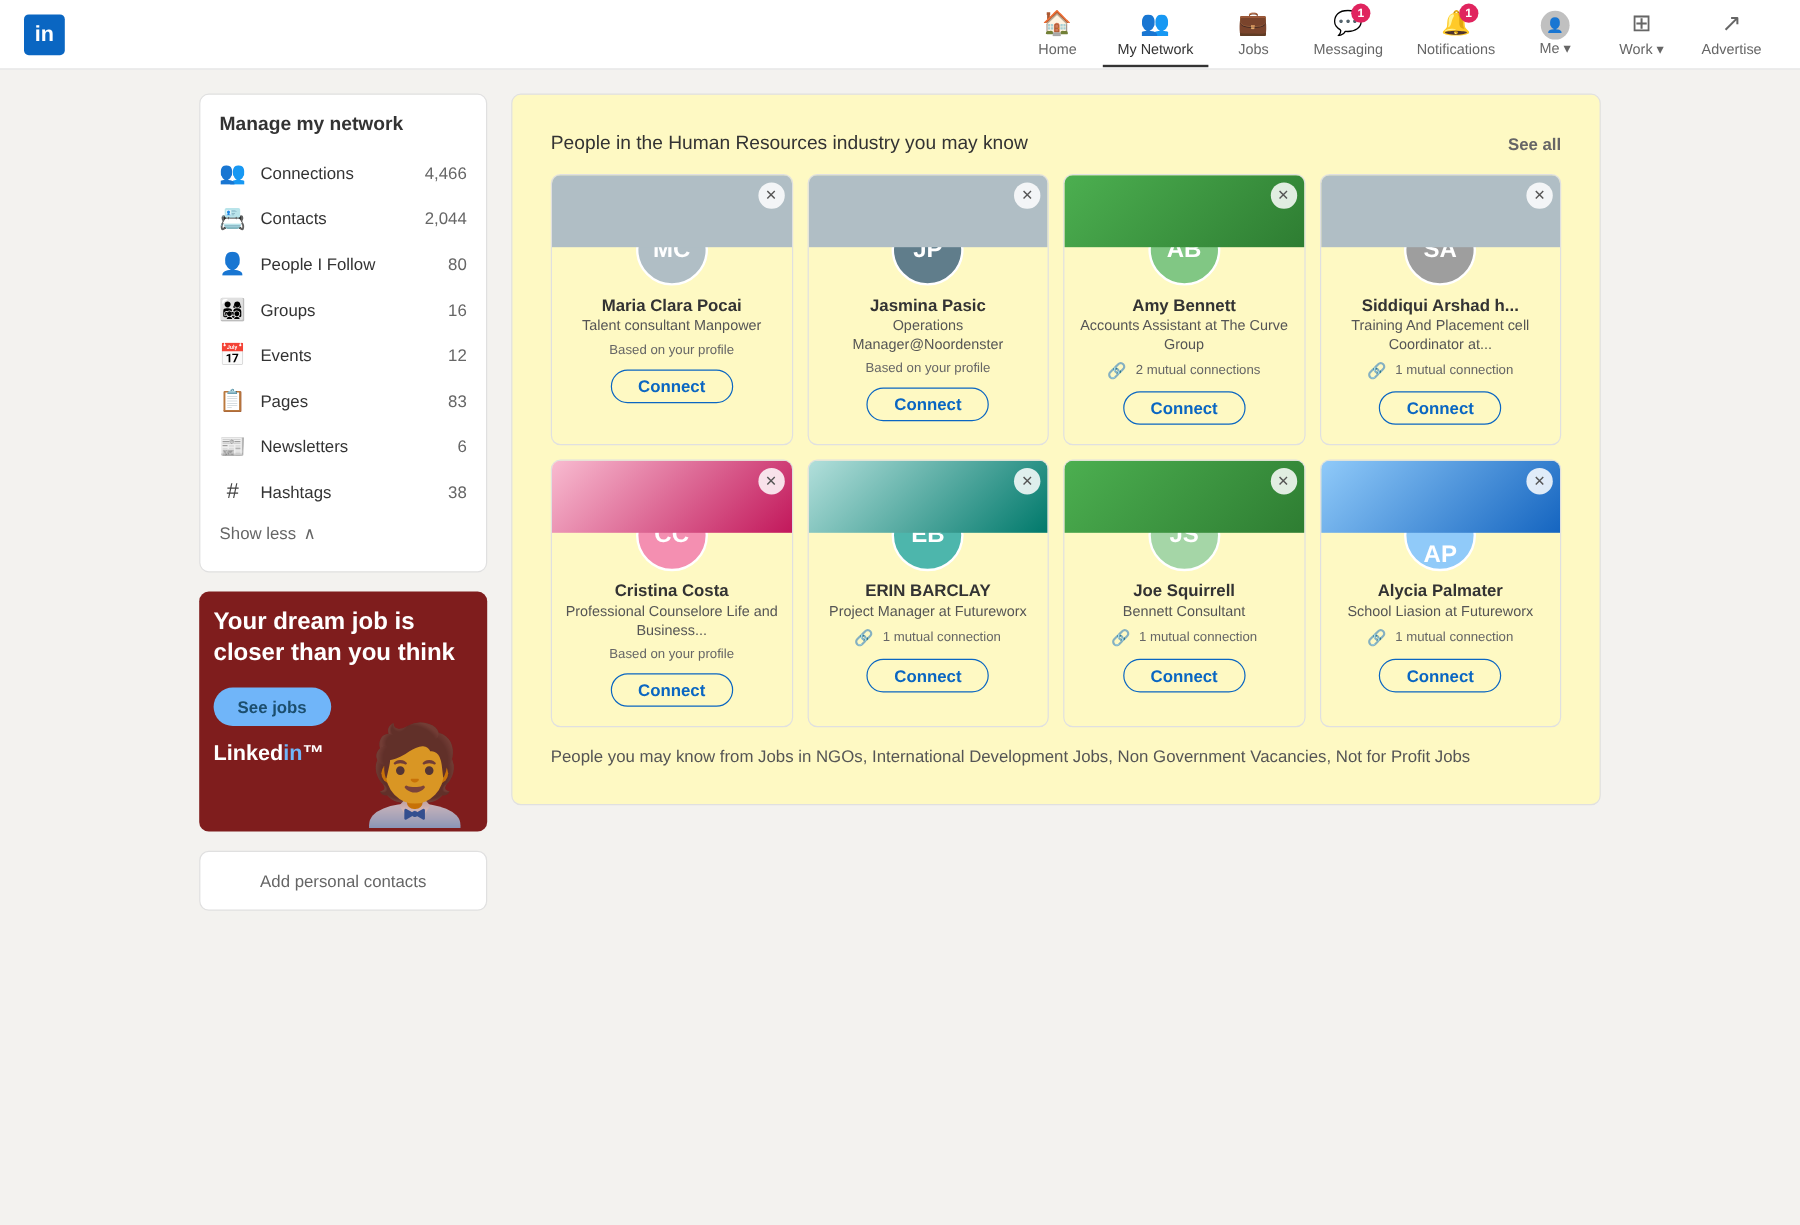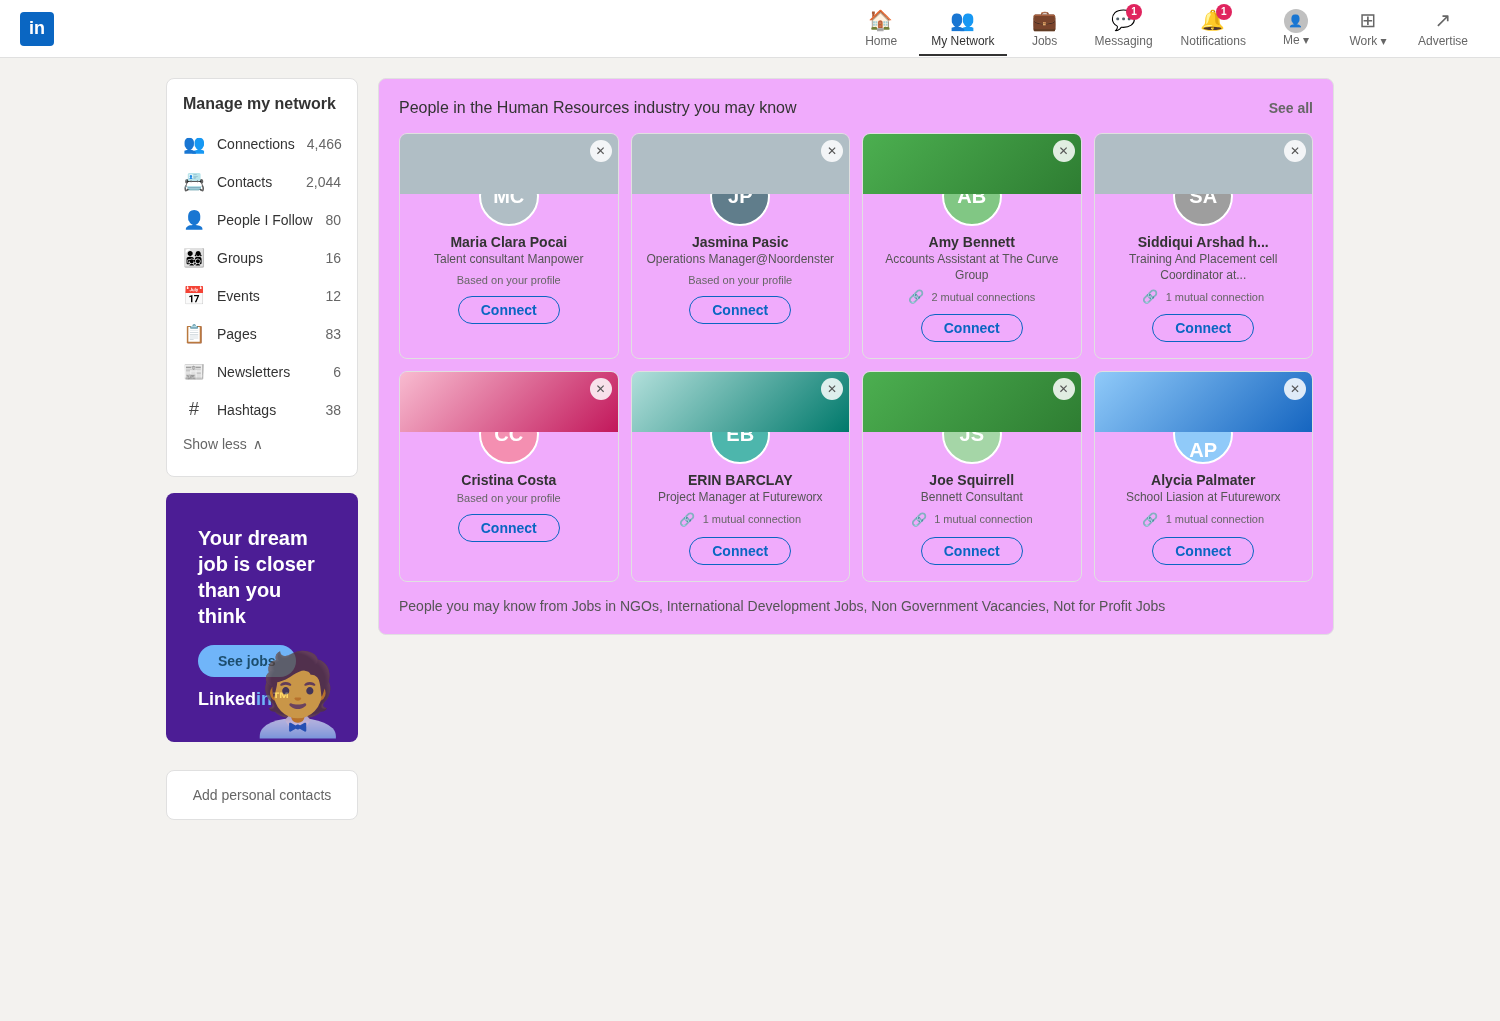--- a/index.html
+++ b/index.html
@@ -83,21 +83,21 @@
     .layout {
       display: flex;
       max-width: 1200px;
       margin: 20px auto;
       gap: 20px;
       padding: 0 16px;
     }
 
     
     .sidebar {
-      width: 192px;
+      width: 240px;
       flex-shrink: 0;
     }
     .sidebar-card {
       background: #fff;
       border: 1px solid #e0e0e0;
       border-radius: 8px;
       padding: 16px 0;
       margin-bottom: 16px;
     }
     .sidebar-title {
@@ -119,26 +119,26 @@
     .show-less {
       padding: 8px 16px;
       font-size: 14px;
       color: #666;
       cursor: pointer;
       display: flex; align-items: center; gap: 6px;
     }
 
     
     .ad-card {
-      background: #4c1d95;
+      background: #7f1d1d;
       border-radius: 8px;
       overflow: hidden;
-      padding: 32px;
+      padding: 12px;
       color: white;
-      margin-bottom: 28px;
+      margin-bottom: 16px;
       position: relative;
       min-height: 200px;
     }
     .ad-card-text { font-size: 20px; font-weight: 700; line-height: 1.3; margin-bottom: 16px; }
     .ad-card-btn {
       background: #70b5f9;
       color: #1c4e6e;
       border: none;
       border-radius: 16px;
       padding: 8px 20px;
@@ -168,24 +168,24 @@
       border-radius: 8px;
       padding: 16px;
       text-align: center;
       font-size: 14px; color: #666;
       cursor: pointer;
     }
 
     
     .main { flex: 1; min-width: 0; }
     .main-card {
-      background: #f0abfc;
+      background: #fef9c3;
       border: 1px solid #e0e0e0;
       border-radius: 8px;
-      padding: 20px;
+      padding: 32px;
       margin-bottom: 22px;
     }
     .main-card-header {
       display: flex; justify-content: space-between; align-items: center;
       margin-bottom: 16px;
     }
     .section-title { font-size: 16px; color: #333; }
     .see-all { font-size: 14px; color: #666; cursor: pointer; font-weight: 600; }
 
     
@@ -465,20 +465,21 @@
     <button class="connect-btn">Connect</button>
   </div>
           <div class="person-card">
     <div class="person-card-bg person-card-bg-pink">
       <button class="person-card-close">✕</button>
     </div>
     <div class="person-avatar-wrap" style="background:#f48fb1;">
       <span style="font-size:20px;color:#fff;font-weight:700;">CC</span>
     </div>
     <span class="person-name">Cristina Costa</span>
+    <span class="person-title">Professional Counselore Life and Business...</span>
     <span class="person-mutual">Based on your profile</span>
 
     <button class="connect-btn">Connect</button>
   </div>
           <div class="person-card">
     <div class="person-card-bg person-card-bg-teal">
       <button class="person-card-close">✕</button>
     </div>
     <div class="person-avatar-wrap" style="background:#4db6ac;">
       <span style="font-size:20px;color:#fff;font-weight:700;">EB</span>

